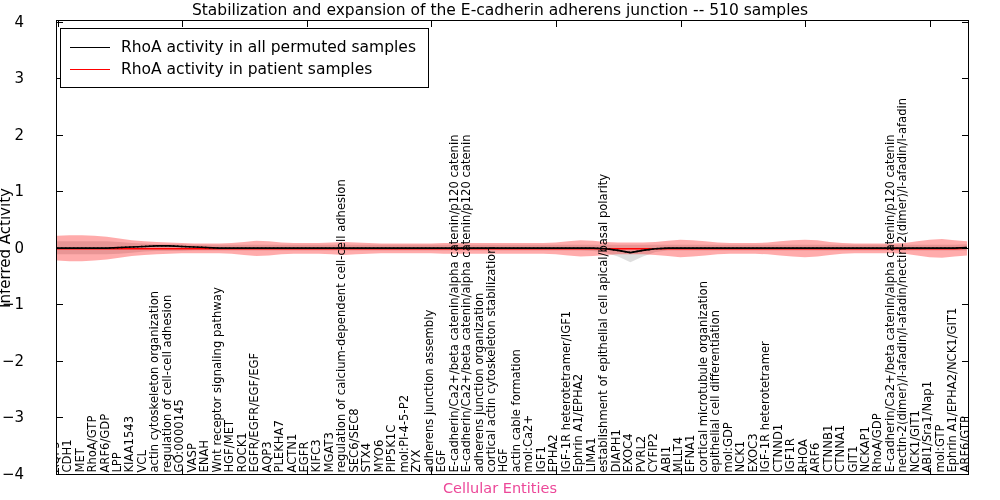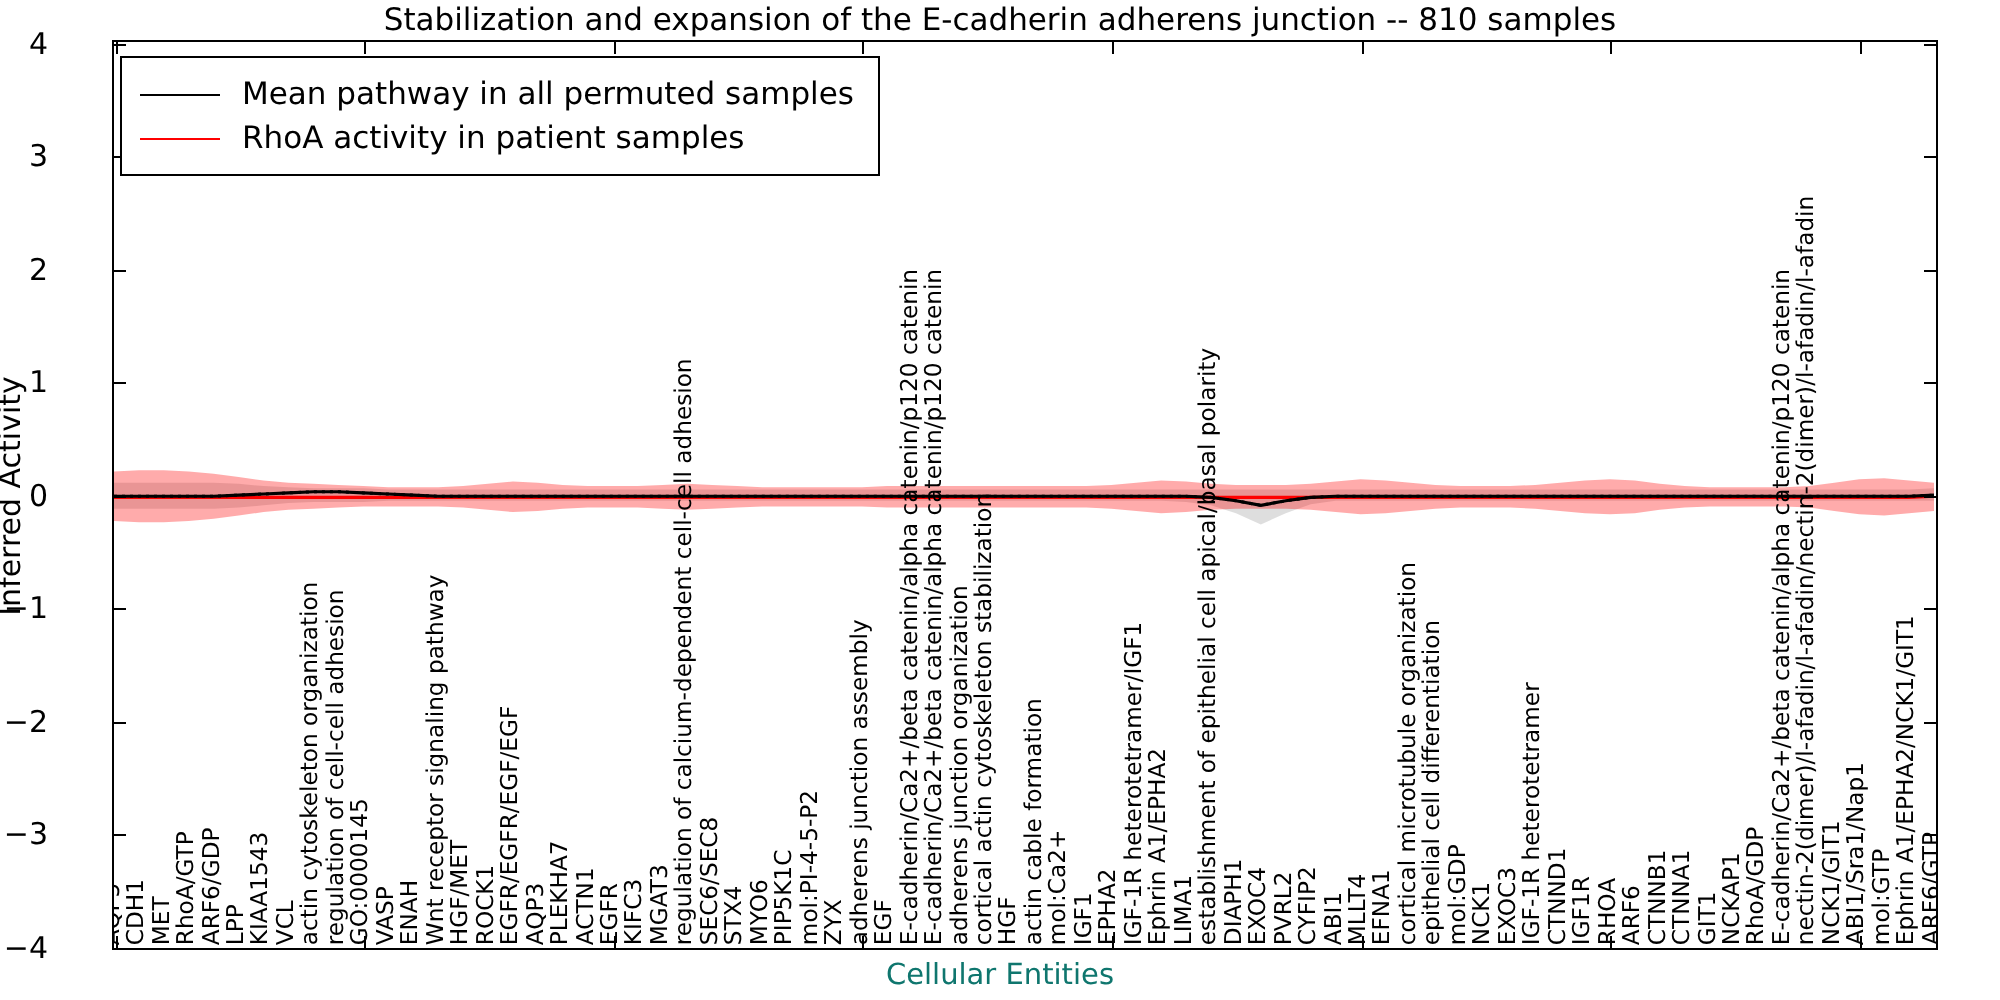--- a/index.html
+++ b/index.html
@@ -23,21 +23,21 @@
   .xtick-line.b{top:auto;bottom:0;}
 
   
   .ylab{position:absolute;right:976px;text-align:right;font-size:15px;color:#000;
         transform:translateY(-50%);white-space:nowrap;}
   .ylabel{position:absolute;font-size:15px;color:#000;white-space:nowrap;
           transform-origin:0 0;transform:rotate(-90deg);}
 
   
   .xlabel{position:absolute;left:0;top:480px;width:1000px;text-align:center;
-          font-size:14.5px;color:#0f766e;}
+          font-size:14.5px;color:#ec4899;}
 
   
   #catlabels{position:absolute;left:56px;top:20px;width:913px;height:455px;
              overflow:hidden;pointer-events:none;}
   .cat{position:absolute;bottom:2px;font-size:11.6px;line-height:11.6px;
        color:#000;white-space:nowrap;transform-origin:left bottom;
        transform:rotate(-90deg);}
   
   #catoverflow{position:absolute;left:56px;top:0;width:913px;height:20px;
                overflow:hidden;pointer-events:none;}
@@ -50,21 +50,21 @@
   .lgline.red{border-top-color:#ff0000;}
   .lgtext{font-size:15.5px;color:#000;white-space:nowrap;}
 
   svg{display:block;}
 </style>
 </head>
 <body>
 
 <div id="root">
 
-  <div class="title">Stabilization and expansion of the E-cadherin adherens junction -- 810 samples</div>
+  <div class="title">Stabilization and expansion of the E-cadherin adherens junction -- 510 samples</div>
 
   <div class="axes" id="axes">
     <svg id="plot" width="910" height="452">
         <path d="M 0.00 220.35 L 12.47 220.35 L 24.93 220.35 L 37.40 220.35 L 49.86 220.35 L 62.33 220.92 L 74.79 222.04 L 87.26 222.61 L 99.73 223.18 L 112.19 223.18 L 124.66 223.18 L 137.12 223.74 L 149.59 223.74 L 162.05 223.74 L 174.52 223.74 L 186.99 223.74 L 199.45 223.74 L 211.92 223.74 L 224.38 223.74 L 236.85 223.74 L 249.32 223.74 L 261.78 223.74 L 274.25 223.74 L 286.71 223.74 L 299.18 223.74 L 311.64 223.74 L 324.11 223.74 L 336.58 223.74 L 349.04 223.74 L 361.51 223.74 L 373.97 223.74 L 386.44 223.74 L 398.90 223.74 L 411.37 223.74 L 423.84 223.74 L 436.30 223.74 L 448.77 223.74 L 461.23 223.74 L 473.70 223.74 L 486.16 223.74 L 498.63 223.74 L 511.10 223.74 L 523.56 223.74 L 536.03 223.74 L 548.49 223.74 L 560.96 223.74 L 573.42 223.74 L 585.89 223.74 L 598.36 223.74 L 610.82 223.74 L 623.29 223.74 L 635.75 223.74 L 648.22 223.74 L 660.68 223.74 L 673.15 223.74 L 685.62 223.74 L 698.08 223.74 L 710.55 223.74 L 723.01 223.74 L 735.48 223.74 L 747.95 223.74 L 760.41 223.74 L 772.88 223.74 L 785.34 223.74 L 797.81 223.74 L 810.27 223.74 L 822.74 223.74 L 835.21 223.74 L 847.67 223.74 L 860.14 223.74 L 872.60 223.74 L 885.07 223.74 L 897.53 223.74 L 910.00 223.18 L 910.00 229.39 L 897.53 229.39 L 885.07 229.39 L 872.60 229.39 L 860.14 229.39 L 847.67 229.39 L 835.21 229.39 L 822.74 229.39 L 810.27 229.39 L 797.81 229.39 L 785.34 229.39 L 772.88 229.39 L 760.41 229.39 L 747.95 229.39 L 735.48 229.39 L 723.01 229.39 L 710.55 229.39 L 698.08 229.39 L 685.62 229.39 L 673.15 229.39 L 660.68 229.39 L 648.22 229.39 L 635.75 229.39 L 623.29 229.39 L 610.82 229.39 L 598.36 231.08 L 585.89 235.60 L 573.42 241.25 L 560.96 235.60 L 548.49 231.65 L 536.03 229.95 L 523.56 229.39 L 511.10 229.39 L 498.63 229.39 L 486.16 229.39 L 473.70 229.39 L 461.23 229.39 L 448.77 229.39 L 436.30 229.39 L 423.84 229.39 L 411.37 229.39 L 398.90 229.39 L 386.44 229.39 L 373.97 229.39 L 361.51 229.39 L 349.04 229.39 L 336.58 229.39 L 324.11 229.39 L 311.64 229.39 L 299.18 229.39 L 286.71 229.39 L 274.25 229.39 L 261.78 229.39 L 249.32 229.39 L 236.85 229.39 L 224.38 229.39 L 211.92 229.39 L 199.45 229.39 L 186.99 229.39 L 174.52 229.39 L 162.05 229.39 L 149.59 229.39 L 137.12 229.39 L 124.66 229.95 L 112.19 229.95 L 99.73 229.95 L 87.26 230.52 L 74.79 231.65 L 62.33 232.78 L 49.86 233.34 L 37.40 233.34 L 24.93 233.34 L 12.47 233.34 L 0.00 233.34 Z" fill="#000000" fill-opacity="0.13" stroke="none"></path>
         <path d="M 0.00 214.70 L 12.47 214.13 L 24.93 214.13 L 37.40 214.70 L 49.86 215.83 L 62.33 217.52 L 74.79 219.22 L 87.26 220.35 L 99.73 220.92 L 112.19 221.48 L 124.66 222.04 L 137.12 222.61 L 149.59 222.61 L 162.05 222.61 L 174.52 222.04 L 186.99 220.92 L 199.45 219.78 L 211.92 220.35 L 224.38 221.48 L 236.85 222.04 L 249.32 222.04 L 261.78 222.04 L 274.25 221.48 L 286.71 220.92 L 299.18 221.48 L 311.64 222.04 L 324.11 222.61 L 336.58 222.61 L 349.04 222.61 L 361.51 222.61 L 373.97 222.61 L 386.44 222.04 L 398.90 222.04 L 411.37 222.04 L 423.84 222.04 L 436.30 222.04 L 448.77 222.04 L 461.23 222.04 L 473.70 222.04 L 486.16 222.04 L 498.63 221.48 L 511.10 220.35 L 523.56 219.22 L 536.03 219.78 L 548.49 220.92 L 560.96 221.48 L 573.42 221.48 L 585.89 221.48 L 598.36 220.92 L 610.82 219.78 L 623.29 218.66 L 635.75 219.22 L 648.22 220.35 L 660.68 221.48 L 673.15 222.04 L 685.62 222.04 L 698.08 222.04 L 710.55 221.48 L 723.01 220.35 L 735.48 219.22 L 747.95 218.66 L 760.41 219.22 L 772.88 220.92 L 785.34 222.04 L 797.81 222.61 L 810.27 222.61 L 822.74 222.61 L 835.21 222.61 L 847.67 222.04 L 860.14 220.35 L 872.60 218.66 L 885.07 218.09 L 897.53 219.22 L 910.00 220.35 L 910.00 234.47 L 897.53 235.60 L 885.07 236.73 L 872.60 236.17 L 860.14 234.47 L 847.67 232.78 L 835.21 232.22 L 822.74 232.22 L 810.27 232.22 L 797.81 232.22 L 785.34 232.78 L 772.88 233.91 L 760.41 235.60 L 747.95 236.17 L 735.48 235.60 L 723.01 234.47 L 710.55 233.34 L 698.08 232.78 L 685.62 232.78 L 673.15 232.78 L 660.68 233.34 L 648.22 234.47 L 635.75 235.60 L 623.29 236.17 L 610.82 235.04 L 598.36 233.91 L 585.89 233.34 L 573.42 233.34 L 560.96 233.34 L 548.49 233.91 L 536.03 235.04 L 523.56 235.60 L 511.10 234.47 L 498.63 233.34 L 486.16 232.78 L 473.70 232.78 L 461.23 232.78 L 448.77 232.78 L 436.30 232.78 L 423.84 232.78 L 411.37 232.78 L 398.90 232.78 L 386.44 232.78 L 373.97 232.22 L 361.51 232.22 L 349.04 232.22 L 336.58 232.22 L 324.11 232.22 L 311.64 232.78 L 299.18 233.34 L 286.71 233.91 L 274.25 233.34 L 261.78 232.78 L 249.32 232.78 L 236.85 232.78 L 224.38 233.34 L 211.92 234.47 L 199.45 235.04 L 186.99 233.91 L 174.52 232.78 L 162.05 232.22 L 149.59 232.22 L 137.12 232.22 L 124.66 232.22 L 112.19 232.78 L 99.73 233.34 L 87.26 233.91 L 74.79 235.04 L 62.33 236.73 L 49.86 238.43 L 37.40 239.56 L 24.93 240.13 L 12.47 240.13 L 0.00 239.56 Z" fill="#ff0000" fill-opacity="0.33" stroke="none"></path>
         <path d="M 0.00 227.69 L 12.47 227.69 L 24.93 227.69 L 37.40 227.69 L 49.86 227.69 L 62.33 227.69 L 74.79 227.69 L 87.26 227.69 L 99.73 227.69 L 112.19 227.69 L 124.66 227.69 L 137.12 227.69 L 149.59 227.69 L 162.05 227.69 L 174.52 227.69 L 186.99 227.69 L 199.45 227.69 L 211.92 227.69 L 224.38 227.69 L 236.85 227.69 L 249.32 227.69 L 261.78 227.69 L 274.25 227.69 L 286.71 227.69 L 299.18 227.69 L 311.64 227.69 L 324.11 227.69 L 336.58 227.69 L 349.04 227.69 L 361.51 227.69 L 373.97 227.69 L 386.44 227.69 L 398.90 227.69 L 411.37 227.69 L 423.84 227.69 L 436.30 227.69 L 448.77 227.69 L 461.23 227.69 L 473.70 227.69 L 486.16 227.69 L 498.63 227.69 L 511.10 227.69 L 523.56 227.69 L 536.03 227.69 L 548.49 227.69 L 560.96 227.69 L 573.42 227.69 L 585.89 227.69 L 598.36 227.69 L 610.82 227.69 L 623.29 227.69 L 635.75 227.69 L 648.22 227.69 L 660.68 227.69 L 673.15 227.69 L 685.62 227.69 L 698.08 227.69 L 710.55 227.69 L 723.01 227.69 L 735.48 227.69 L 747.95 227.69 L 760.41 227.69 L 772.88 227.69 L 785.34 227.69 L 797.81 227.69 L 810.27 227.69 L 822.74 227.69 L 835.21 227.69 L 847.67 227.69 L 860.14 227.69 L 872.60 227.69 L 885.07 227.69 L 897.53 227.69 L 910.00 227.13" fill="none" stroke="#ff0000" stroke-width="1.6"></path>
         <path d="M 0.00 227.13 L 12.47 227.13 L 24.93 227.13 L 37.40 227.13 L 49.86 227.13 L 62.33 226.56 L 74.79 226.00 L 87.26 225.44 L 99.73 224.87 L 112.19 224.87 L 124.66 225.44 L 137.12 226.00 L 149.59 226.56 L 162.05 227.13 L 174.52 227.13 L 186.99 227.13 L 199.45 227.13 L 211.92 227.13 L 224.38 227.13 L 236.85 227.13 L 249.32 227.13 L 261.78 227.13 L 274.25 227.13 L 286.71 227.13 L 299.18 227.13 L 311.64 227.13 L 324.11 227.13 L 336.58 227.13 L 349.04 227.13 L 361.51 227.13 L 373.97 227.13 L 386.44 227.13 L 398.90 227.13 L 411.37 227.13 L 423.84 227.13 L 436.30 227.13 L 448.77 227.13 L 461.23 227.13 L 473.70 227.13 L 486.16 227.13 L 498.63 227.13 L 511.10 227.13 L 523.56 227.13 L 536.03 227.13 L 548.49 227.69 L 560.96 229.39 L 573.42 231.65 L 585.89 229.39 L 598.36 227.69 L 610.82 227.13 L 623.29 227.13 L 635.75 227.13 L 648.22 227.13 L 660.68 227.13 L 673.15 227.13 L 685.62 227.13 L 698.08 227.13 L 710.55 227.13 L 723.01 227.13 L 735.48 227.13 L 747.95 227.13 L 760.41 227.13 L 772.88 227.13 L 785.34 227.13 L 797.81 227.13 L 810.27 227.13 L 822.74 227.13 L 835.21 227.13 L 847.67 227.13 L 860.14 227.13 L 872.60 227.13 L 885.07 227.13 L 897.53 227.13 L 910.00 226.56" fill="none" stroke="#000000" stroke-width="1.6"></path>
         <path d="M 0.00 227.13 L 12.47 227.13 L 24.93 227.13 L 37.40 227.13 L 49.86 227.13 L 62.33 226.56 L 74.79 226.00 L 87.26 225.44 L 99.73 224.87 L 112.19 224.87 L 124.66 225.44 L 137.12 226.00 L 149.59 226.56 L 162.05 227.13 L 174.52 227.13 L 186.99 227.13 L 199.45 227.13 L 211.92 227.13 L 224.38 227.13 L 236.85 227.13 L 249.32 227.13 L 261.78 227.13 L 274.25 227.13 L 286.71 227.13 L 299.18 227.13 L 311.64 227.13 L 324.11 227.13 L 336.58 227.13 L 349.04 227.13 L 361.51 227.13 L 373.97 227.13 L 386.44 227.13 L 398.90 227.13 L 411.37 227.13 L 423.84 227.13 L 436.30 227.13 L 448.77 227.13 L 461.23 227.13 L 473.70 227.13 L 486.16 227.13 L 498.63 227.13 L 511.10 227.13 L 523.56 227.13 L 536.03 227.13 L 548.49 227.69 L 560.96 229.39 L 573.42 231.65 L 585.89 229.39 L 598.36 227.69 L 610.82 227.13 L 623.29 227.13 L 635.75 227.13 L 648.22 227.13 L 660.68 227.13 L 673.15 227.13 L 685.62 227.13 L 698.08 227.13 L 710.55 227.13 L 723.01 227.13 L 735.48 227.13 L 747.95 227.13 L 760.41 227.13 L 772.88 227.13 L 785.34 227.13 L 797.81 227.13 L 810.27 227.13 L 822.74 227.13 L 835.21 227.13 L 847.67 227.13 L 860.14 227.13 L 872.60 227.13 L 885.07 227.13 L 897.53 227.13 L 910.00 226.56" fill="none" stroke="#000" stroke-width="1.5" stroke-dasharray="1.5,2.5" stroke-linecap="butt"></path>
       </svg>
   </div>
@@ -197,21 +197,21 @@
       <div class="cat" style="left: 878.303px;">ABI1/Sra1/Nap1</div>
       <div class="cat" style="left: 890.768px;">mol:GTP</div>
       <div class="cat" style="left: 903.234px;">Ephrin A1/EPHA2/NCK1/GIT1</div>
       <div class="cat" style="left: 915.7px;">ARF6/GTP</div>
     </div>
   <div id="catoverflow"></div>
 
   <div class="legend">
     <div class="lgrow">
       <span class="lgline"></span>
-      <span class="lgtext">Mean pathway in all permuted samples</span>
+      <span class="lgtext">RhoA activity in all permuted samples</span>
     </div>
     <div class="lgrow">
       <span class="lgline red"></span>
       <span class="lgtext">RhoA activity in patient samples</span>
     </div>
   </div>
 
 </div>
 
 </body></html>

